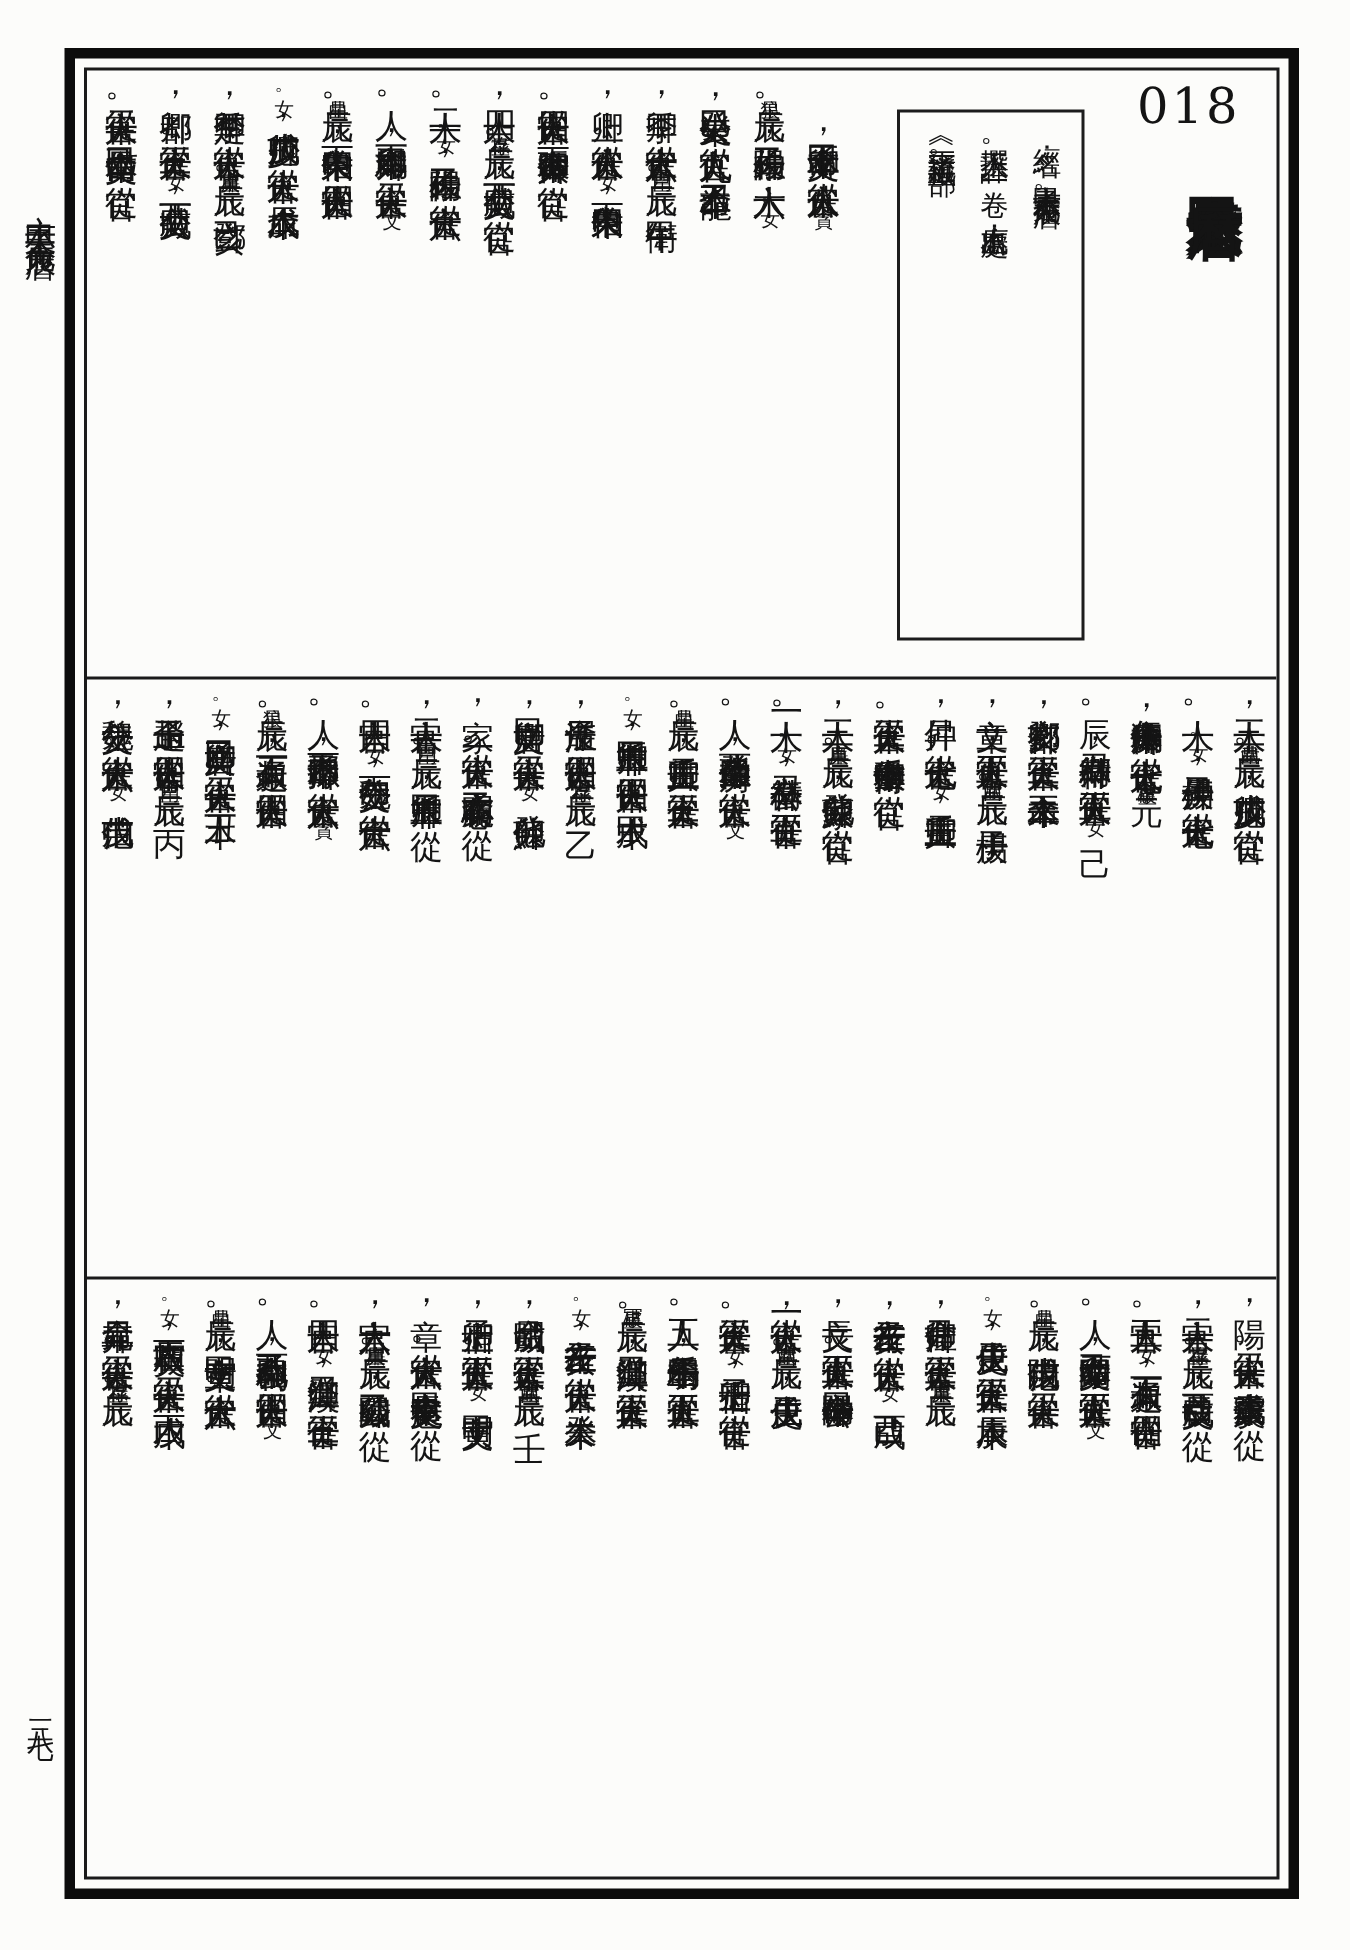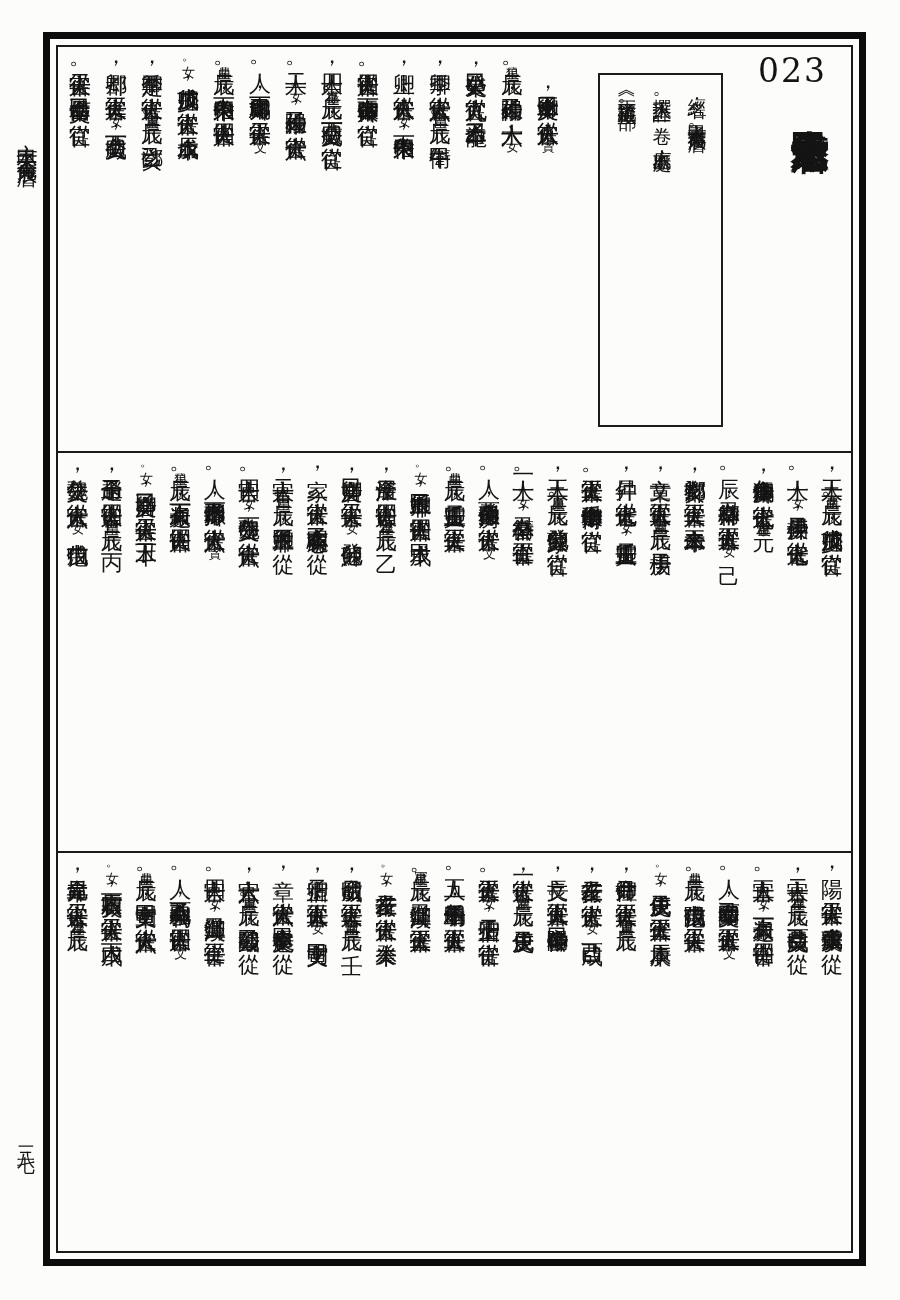--- a/index.html
+++ b/index.html
@@ -45,21 +45,21 @@
 
 <div class="page">
 
   <div class="margin-title">六十甲子本命元辰曆</div>
   <div class="page-num">三八七</div>
 
   <div class="frame">
     <div class="inner">
 
       <section class="register reg-top">
-        <div class="code">023</div>
+        <div class="code">018</div>
         <div class="big-title">六十甲子本命元辰曆</div>
         <div class="colophon">
           <div class="ccol">經名：六十甲子本命元辰曆。</div>
           <div class="ccol">撰人不詳。一卷。底本出處：</div>
           <div class="ccol">《正統道藏》正一部。</div>
         </div>
         <div class="cols top-cols">
             <div class="col"><span>　甲子本命王文卿，從官十八人，</span><span class="sm">貪</span></div>
             <div class="col"><span class="sm">狼星</span><span>元辰。乙未杜仲陽，十六人。</span><span class="sm">女。</span></div>
             <div class="col"><span>癸巳史公來，從官九人。乙丑本命龍</span></div>

